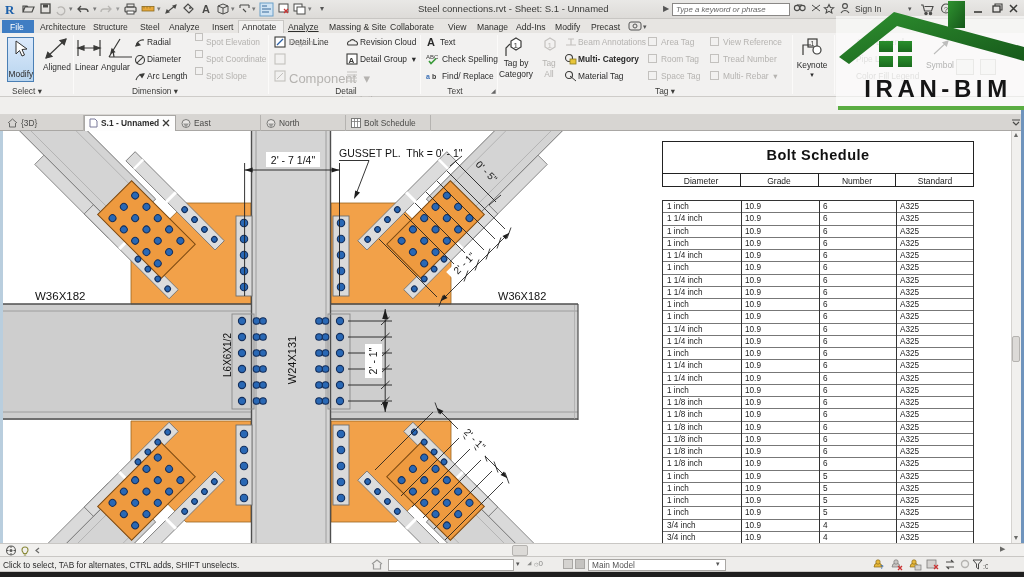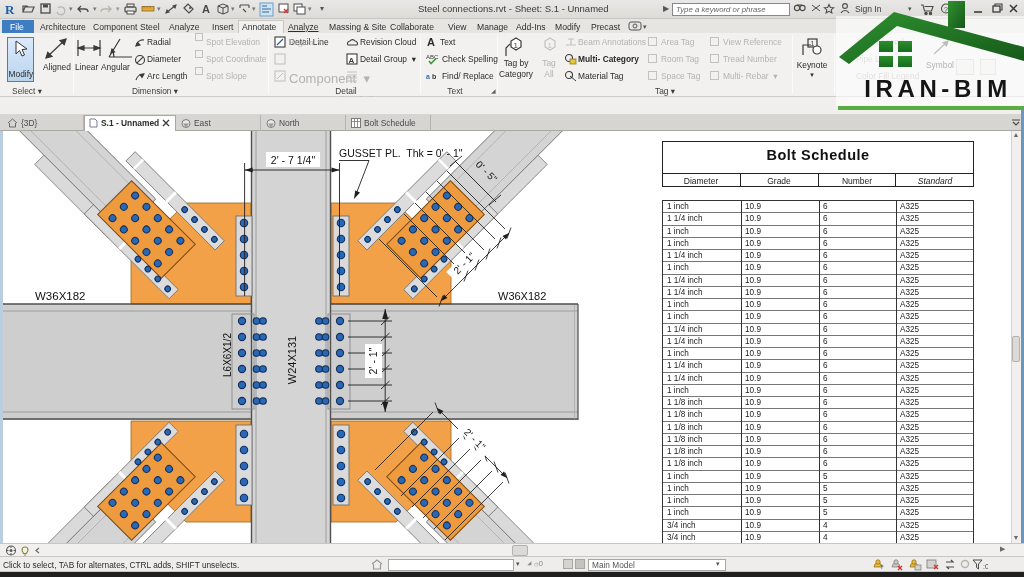--- a/index.html
+++ b/index.html
@@ -73,21 +73,21 @@
 <path d="M14 12 h8" stroke="#3a3a38" stroke-width="1.6"></path>
 <rect x="33" y="6" width="7" height="6" fill="none" stroke="#3a3a38" stroke-width="1.3"></rect>
     <path d="M35 6 v-2 h7 v6 h-2" fill="none" stroke="#3a3a38" stroke-width="1.1"></path>
 <path d="M50 5 l7 7 M57 5 l-7 7" stroke="#3a3a38" stroke-width="1.5"></path>
 </svg>
 <div class="abs" style="left:0;top:19px;width:1024px;height:14px;background:#e7e5e2;"></div>
 <div class="abs" style="left:2px;top:20px;width:32px;height:13px;background:#3f7dc3;"></div>
 <div class="txt" style="left:10px;top:21.5px;font-size:8.6px;color:#fff;">File</div>
 <div class="abs" style="left:238px;top:19.5px;width:46px;height:13.5px;background:#f2f1f0;border:1px solid #c9c7c4;border-bottom:none;"></div>
 <div class="txt" style="left:40px;top:21.5px;font-size:8.6px;color:#2e2e2c;">Architecture</div>
-<div class="txt" style="left:93px;top:21.5px;font-size:8.6px;color:#2e2e2c;">Component</div>
+<div class="txt" style="left:93px;top:21.5px;font-size:8.6px;color:#2e2e2c;">Structure</div>
 <div class="txt" style="left:140px;top:21.5px;font-size:8.6px;color:#2e2e2c;">Steel</div>
 <div class="txt" style="left:169px;top:21.5px;font-size:8.6px;color:#2e2e2c;">Analyze</div>
 <div class="txt" style="left:212px;top:21.5px;font-size:8.6px;color:#2e2e2c;">Insert</div>
 <div class="txt" style="left:242px;top:21.5px;font-size:8.6px;color:#2e2e2c;">Annotate</div>
 <div class="txt" style="left:288px;top:21.5px;font-size:8.6px;color:#2e2e2c;text-decoration:underline;">Analyze</div>
 <div class="txt" style="left:329px;top:21.5px;font-size:8.6px;color:#2e2e2c;">Massing &amp; Site</div>
 <div class="txt" style="left:390px;top:21.5px;font-size:8.6px;color:#2e2e2c;">Collaborate</div>
 <div class="txt" style="left:448px;top:21.5px;font-size:8.6px;color:#2e2e2c;">View</div>
 <div class="txt" style="left:477px;top:21.5px;font-size:8.6px;color:#2e2e2c;">Manage</div>
 <div class="txt" style="left:516px;top:21.5px;font-size:8.6px;color:#2e2e2c;">Add-Ins</div>
@@ -575,21 +575,21 @@
       <text x="0" y="0" font-size="11" fill="#111" font-family="Liberation Sans" transform="translate(296,229) rotate(-90)" text-anchor="middle">W24X131</text>
       <text x="0" y="0" font-size="10" fill="#111" font-family="Liberation Sans" transform="translate(231,224) rotate(-90)" text-anchor="middle">L6X6X1/2</text>
     </g>
   </svg>
 <div class="abs" style="left:662px;top:141px;width:312px;height:33px;border:1.2px solid #222;background:#fff;"></div>
 <div class="txt" style="left:818px;top:147px;font-size:14.5px;font-weight:bold;color:#111;transform:translateX(-50%);letter-spacing:0.5px;">Bolt Schedule</div>
 <div class="abs" style="left:662px;top:174px;width:312px;height:13px;border:1.2px solid #222;border-top:none;background:#fff;"></div>
 <div class="txt" style="left:701px;top:175.5px;font-size:8.5px;color:#222;transform:translateX(-50%);">Diameter</div>
 <div class="txt" style="left:779px;top:175.5px;font-size:8.5px;color:#222;transform:translateX(-50%);">Grade</div>
 <div class="txt" style="left:857px;top:175.5px;font-size:8.5px;color:#222;transform:translateX(-50%);">Number</div>
-<div class="txt" style="left:935px;top:175.5px;font-size:8.5px;color:#222;transform:translateX(-50%);font-style:italic;">Standard</div>
+<div class="txt" style="left:935px;top:175.5px;font-size:8.5px;color:#222;transform:translateX(-50%);">Standard</div>
 <div class="abs" style="left:740px;top:174px;width:1px;height:13px;background:#222;"></div>
 <div class="abs" style="left:818px;top:174px;width:1px;height:13px;background:#222;"></div>
 <div class="abs" style="left:895px;top:174px;width:1px;height:13px;background:#222;"></div>
 <div class="abs" style="left:662px;top:200px;width:312px;height:343px;border:1px solid #333;border-bottom:none;overflow:hidden;">
     <div style="position:absolute;left:0;top:0.00px;width:100%;height:12.25px;border-bottom:0.8px solid #777;">
       <span style="position:absolute;left:4px;top:1px;font-size:8.2px;color:#222;">1 inch</span>
       <span style="position:absolute;left:82px;top:1px;font-size:8.2px;color:#222;">10.9</span>
       <span style="position:absolute;left:160px;top:1px;font-size:8.2px;color:#222;">6</span>
       <span style="position:absolute;left:237px;top:1px;font-size:8.2px;color:#222;">A325</span>
     </div>

